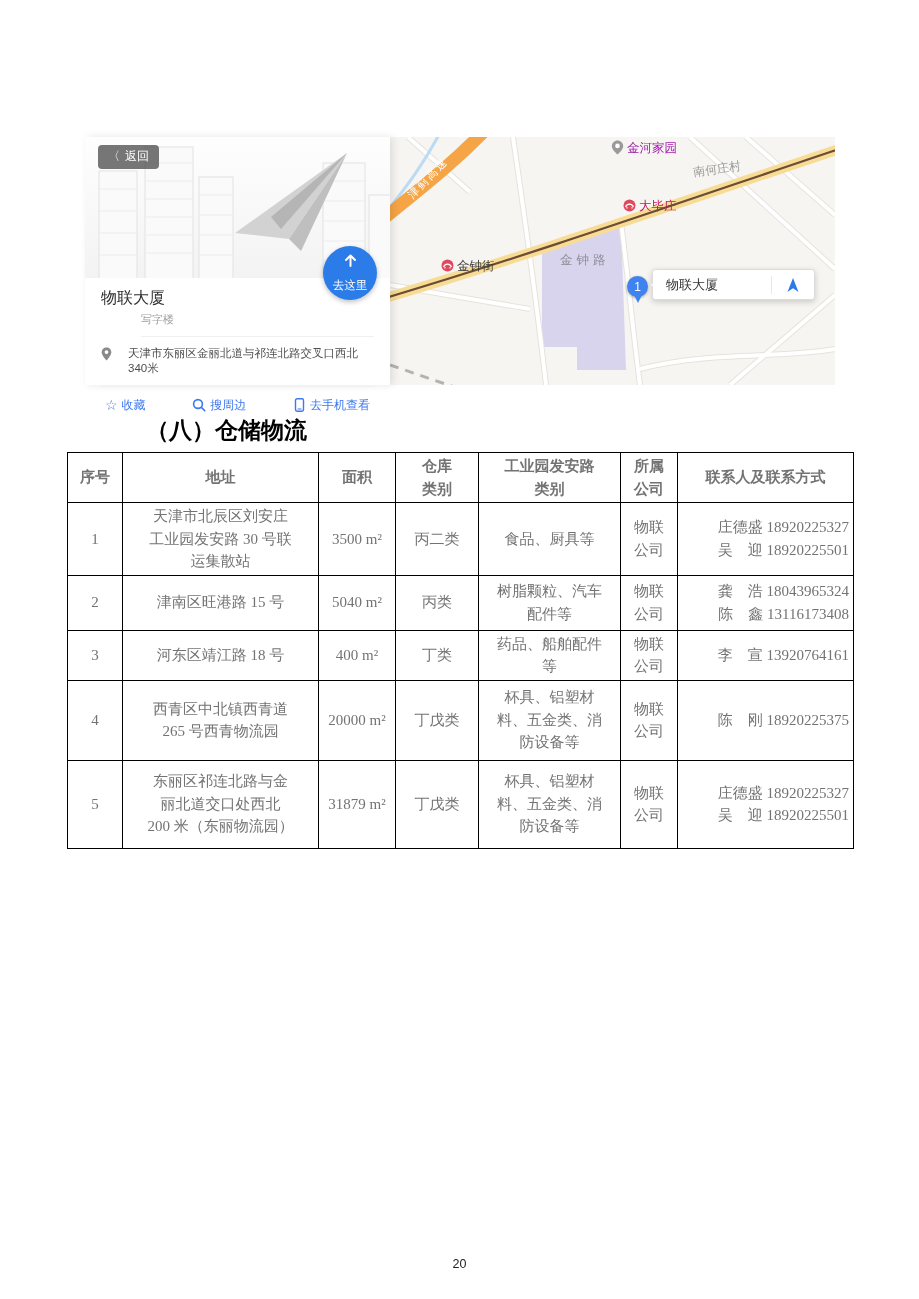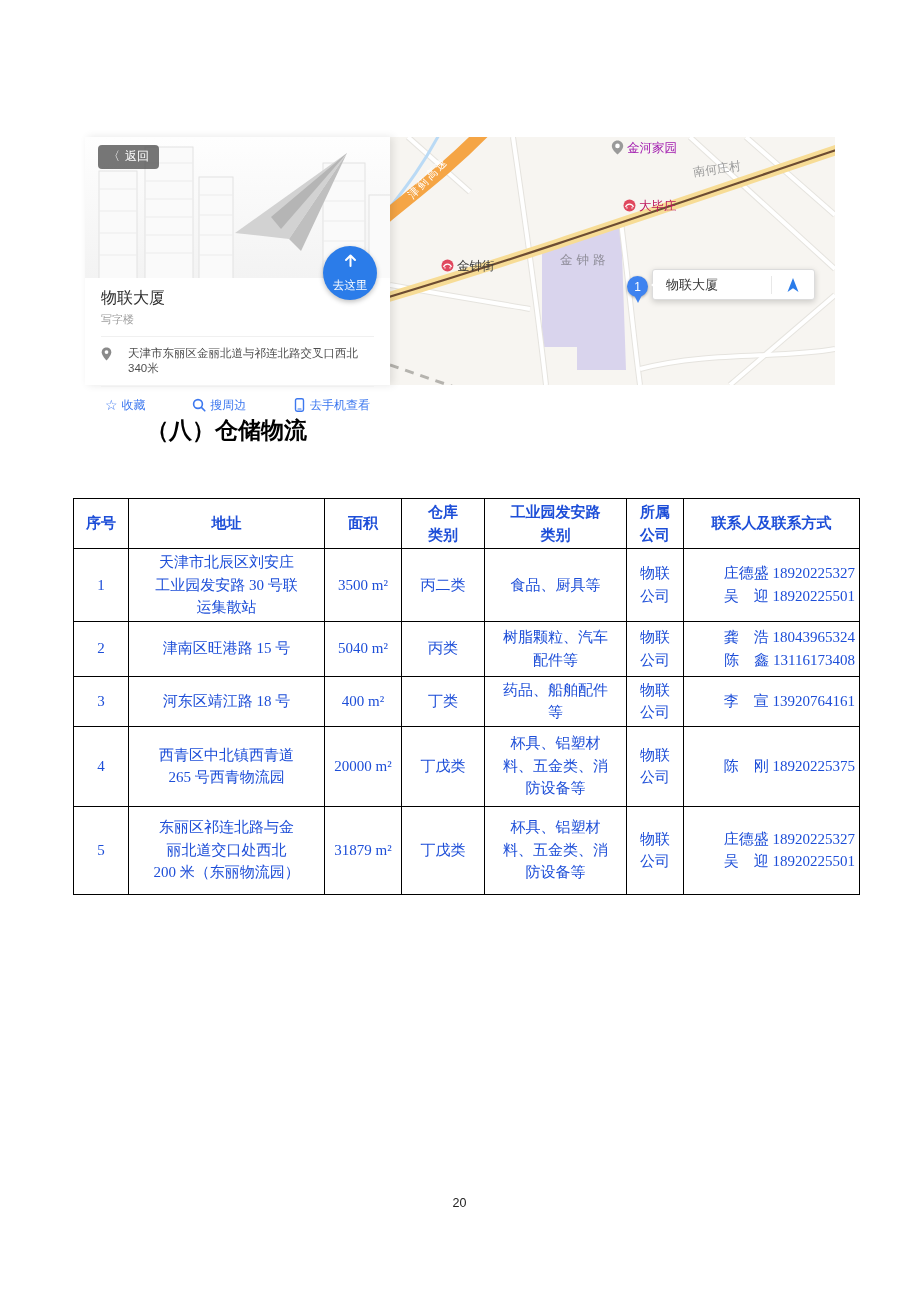--- a/index.html
+++ b/index.html
@@ -18,21 +18,21 @@
   .poi-photo svg.sketch { position:absolute; left:0; top:0; }
   .back-chip { position:absolute; left:13px; top:8px; background:rgba(80,80,80,.78); color:#fff;
                font-size:12px; padding:3px 10px 4px; border-radius:4px; display:flex; gap:5px;
                align-items:center; cursor:pointer; }
   .gohere { position:absolute; right:13px; top:109px; width:54px; height:54px; border-radius:50%;
             background:#2b7ce9; color:#fff; display:flex; flex-direction:column; align-items:center;
             justify-content:center; gap:11px; font-size:11.5px; z-index:3;
             box-shadow:0 2px 5px rgba(0,0,0,.25); cursor:pointer; }
   .poi-info { padding:10px 16px 0; }
   .poi-title { font-size:16px; color:#2e2e2e; }
-  .poi-sub { font-size:11px; color:#9f9f9f; margin-top:3px; padding-bottom:9px; border-bottom:1px solid #f0f0f0; }
+  .poi-sub { font-size:11px; color:#9f9f9f; margin-top:3px; padding-bottom:9px; border-bottom:1px solid #f0f0f0;margin-left:40px; }
   .poi-addr { display:flex; gap:16px; align-items:flex-start; padding:9px 0 10px; font-size:11.5px;
               color:#4e4e4e; border-bottom:1px solid #f0f0f0; line-height:1.3; }
   .poi-actions { display:flex; justify-content:space-between; padding:10px 4px; color:#3d78ef; font-size:12px; }
   .action { display:flex; align-items:center; gap:4px; cursor:pointer; }
   .action .star { font-size:14px; line-height:1; }
 
   
   .map { position:relative; width:445px; height:248px; background:#f7f5f1; overflow:hidden;
          font-family:"Liberation Sans","DejaVu Sans",sans-serif; }
   .map svg.roads { position:absolute; left:0; top:0; }
@@ -54,28 +54,28 @@
              border:1px solid #dcdcdc; border-radius:3px; box-shadow:0 2px 6px rgba(0,0,0,.18);
              display:flex; align-items:center; z-index:5; }
   .tooltip::before { content:""; position:absolute; left:-8px; top:9px; border:6px solid transparent;
                      border-right:8px solid #fff; }
   .tooltip-label { flex:1; padding-left:13px; font-size:13px; color:#333; }
   .tooltip-divider { width:1px; height:18px; background:#e8e8e8; }
   .tooltip-nav { width:42px; display:flex; justify-content:center; cursor:pointer; }
 
   
   .heading { position:absolute; left:146px; top:415px; font-size:23px; font-weight:bold; color:#000; }
-  table.wtable { position:absolute; left:73px; top:452px; width:786px; border-collapse:collapse;
-                 font-size:15px; color:#1d4ed8; table-layout:fixed;margin-top:46px; }
+  table.wtable { position:absolute; left:67px; top:452px; width:786px; border-collapse:collapse;
+                 font-size:15px; color:#737373; table-layout:fixed; }
   .wtable th, .wtable td { border:1px solid #000; text-align:center; vertical-align:middle;
                            white-space:pre-line; line-height:1.5; padding:2px 3px; }
   .wtable th { font-weight:bold; }
   .wtable td.contact { text-align:right; padding-left:8px; padding-right:4px; }
 
-  .pageno { position:absolute; left:0; right:0; top:1196px; text-align:center; font-size:12.5px;
+  .pageno { position:absolute; left:0; right:0; top:1257px; text-align:center; font-size:12.5px;
             color:#222; font-family:"Liberation Sans","DejaVu Sans",sans-serif; }
 </style>
 </head>
 <body>
 
 <div class="page">
 
   <div class="shot">
 
     <div class="poi-card">

